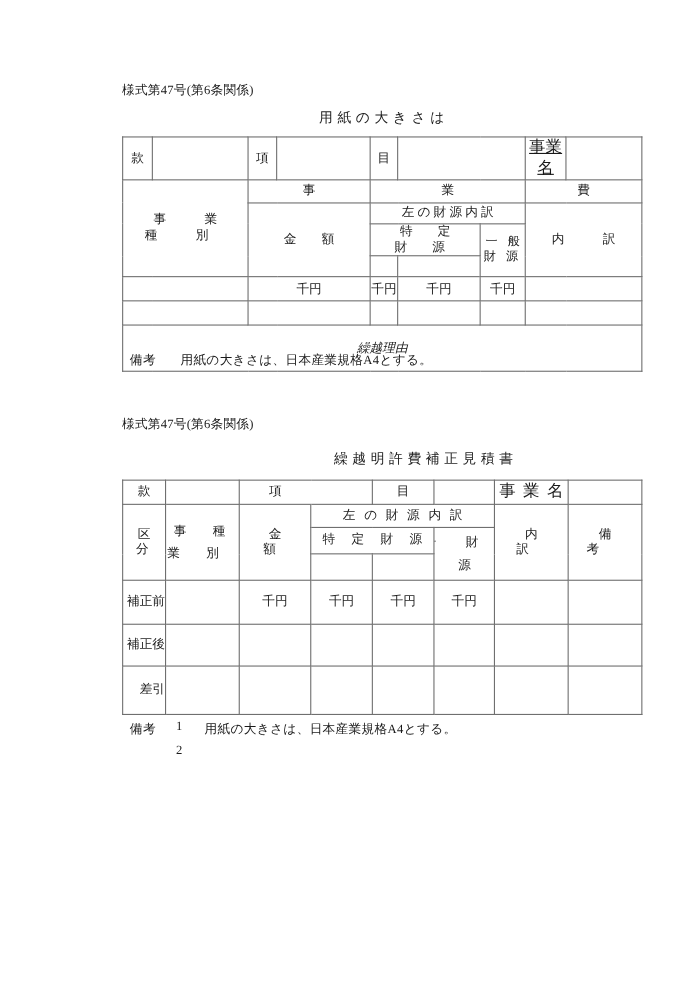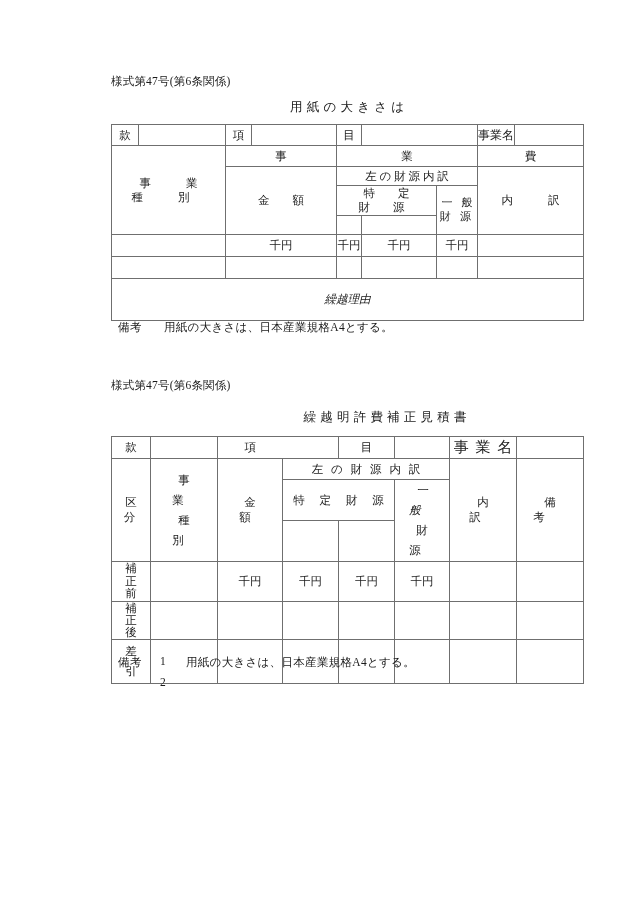--- a/index.html
+++ b/index.html
@@ -68,23 +68,23 @@
   td.sp2 { letter-spacing: 6px;   text-indent: 6px; }
   td.sp3 { letter-spacing: 10px;  text-indent: 10px; }
   td.sp4 { letter-spacing: 16px;  text-indent: 16px; }
   td.sp5 { letter-spacing: 22px;  text-indent: 22px; }
   td.unit { text-align: right; padding-right: 4px; }
   td.topleft { text-align: left; vertical-align: top; padding: 4px 0 0 6px; }
 
   
   .vstack {
     display: flex;
-    flex-direction: column;
+    flex-direction: row;
     align-items: center;
-    justify-content: flex-start;
+    justify-content: flex-end;
     height: 100%;
     line-height: 1.08;
   }
   .vstack.loose { line-height: 1.75; }
 
   
   .notes { position: absolute; left: 86px; font-size: 11.5px; }
   .note-row { display: flex; align-items: flex-start; white-space: nowrap; }
   .note-label { width: 42px; flex: none; letter-spacing: 0.5px; }
   .note-num   { width: 26px; flex: none; text-align: left; }
@@ -117,21 +117,21 @@
       </colgroup>
 
       <tbody>
           <tr style="height:21px;">
         <td>款</td>
         <td></td>
         <td>項</td>
         <td></td>
         <td>目</td>
         <td colspan="2"></td>
-        <td style="font-size:12px;">事業名</td>
+        <td style="font-size:15px;text-decoration:underline;">事業名</td>
         <td></td>
       </tr>
 
       <tr style="height:21px;">
         <td colspan="2" rowspan="4" class="sp4">事 業 種 別</td>
         <td colspan="2">事</td>
         <td colspan="3">業</td>
         <td colspan="2">費</td>
       </tr>
 

